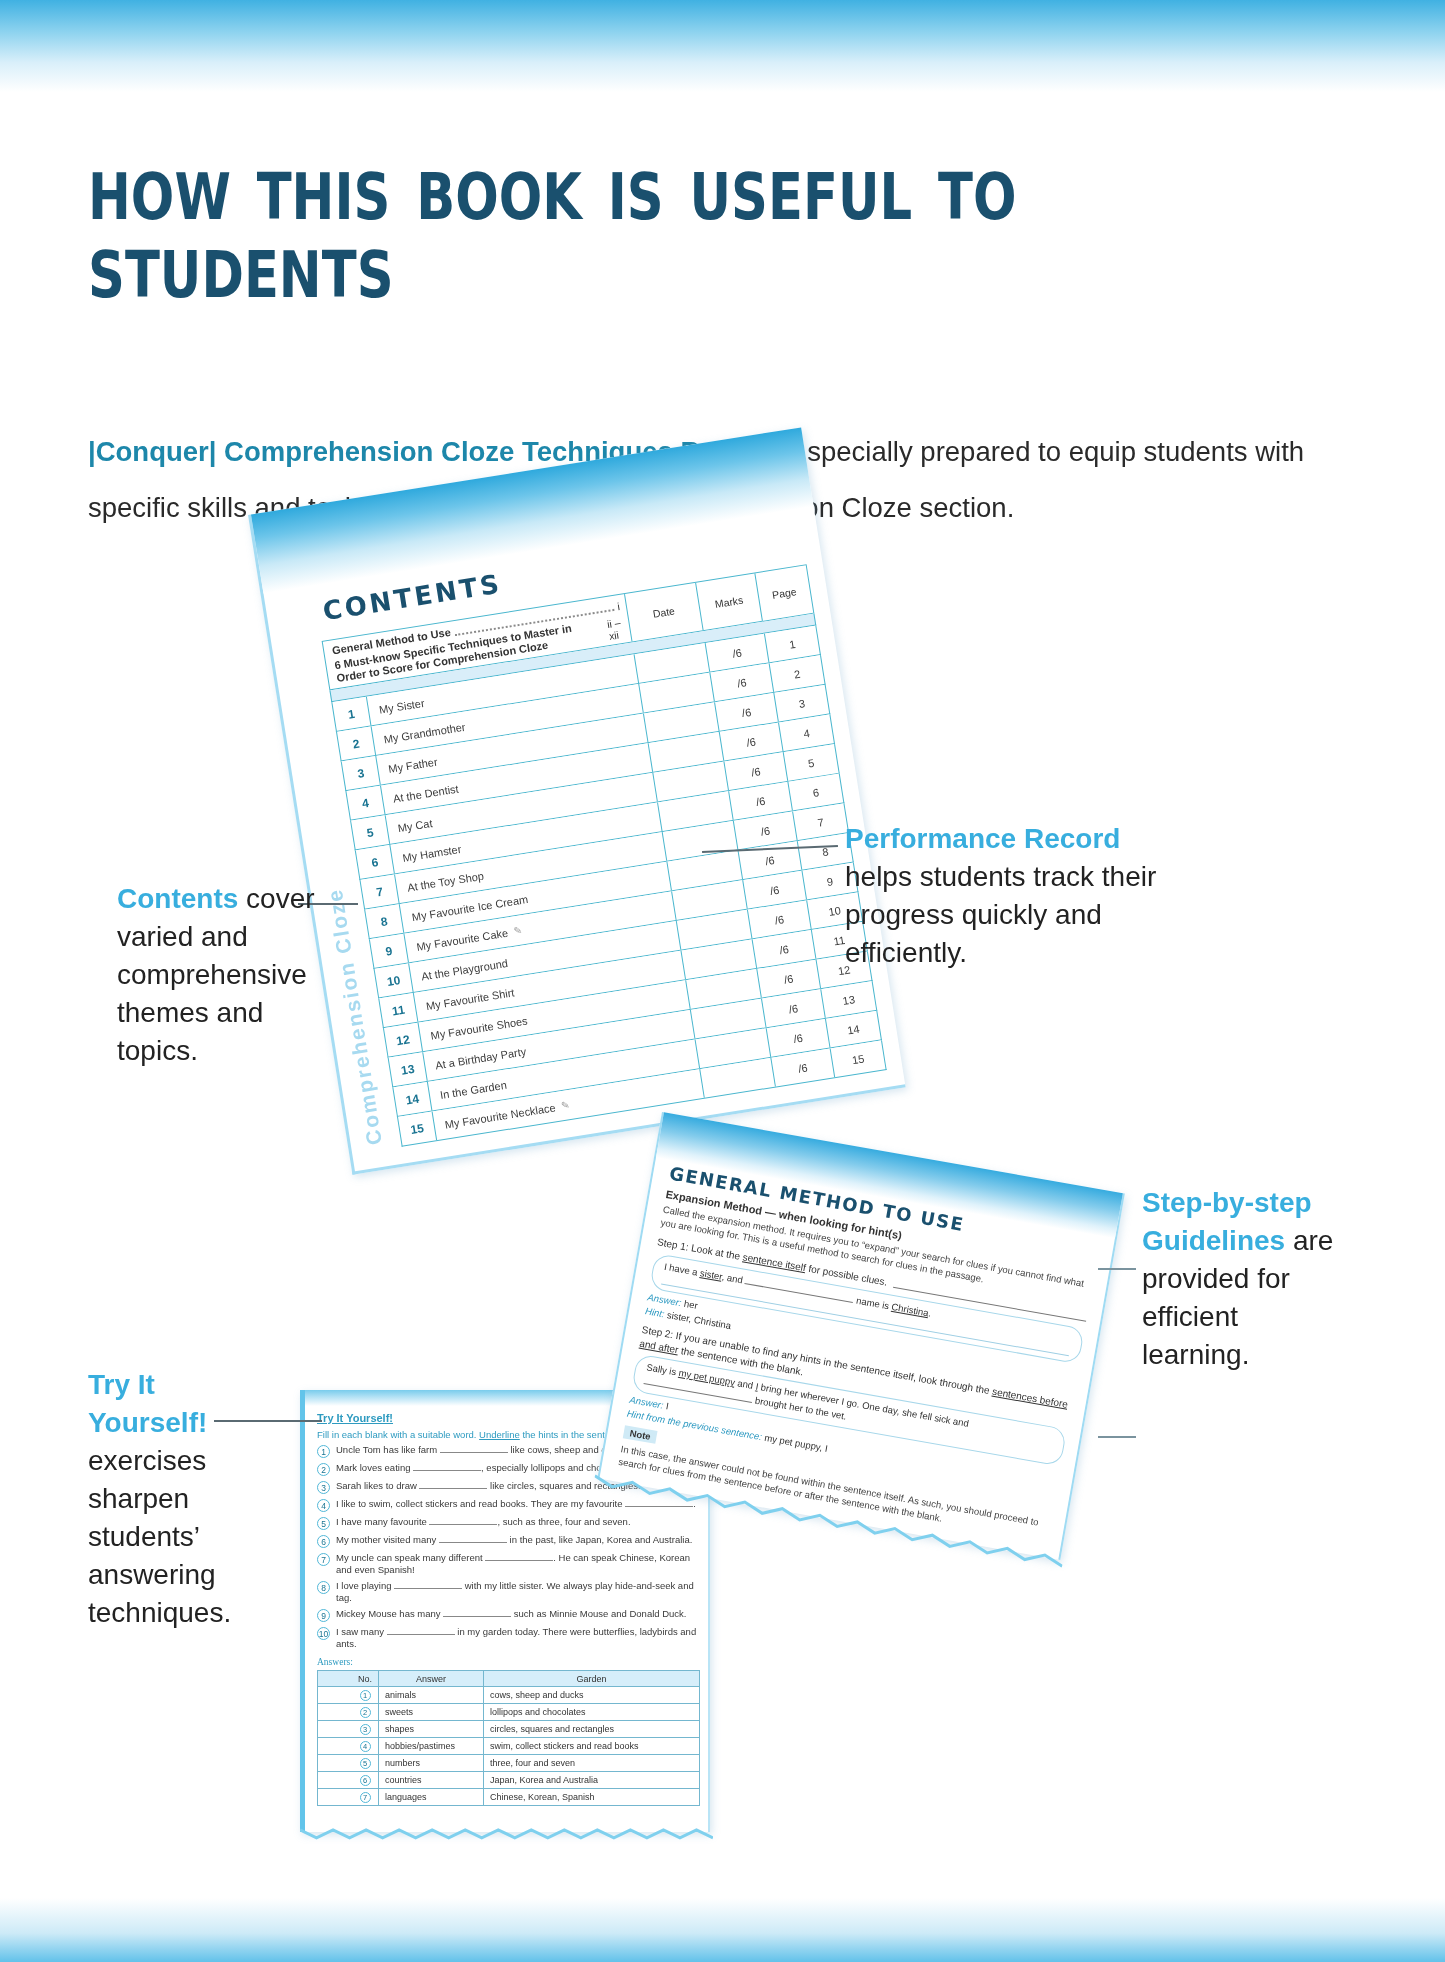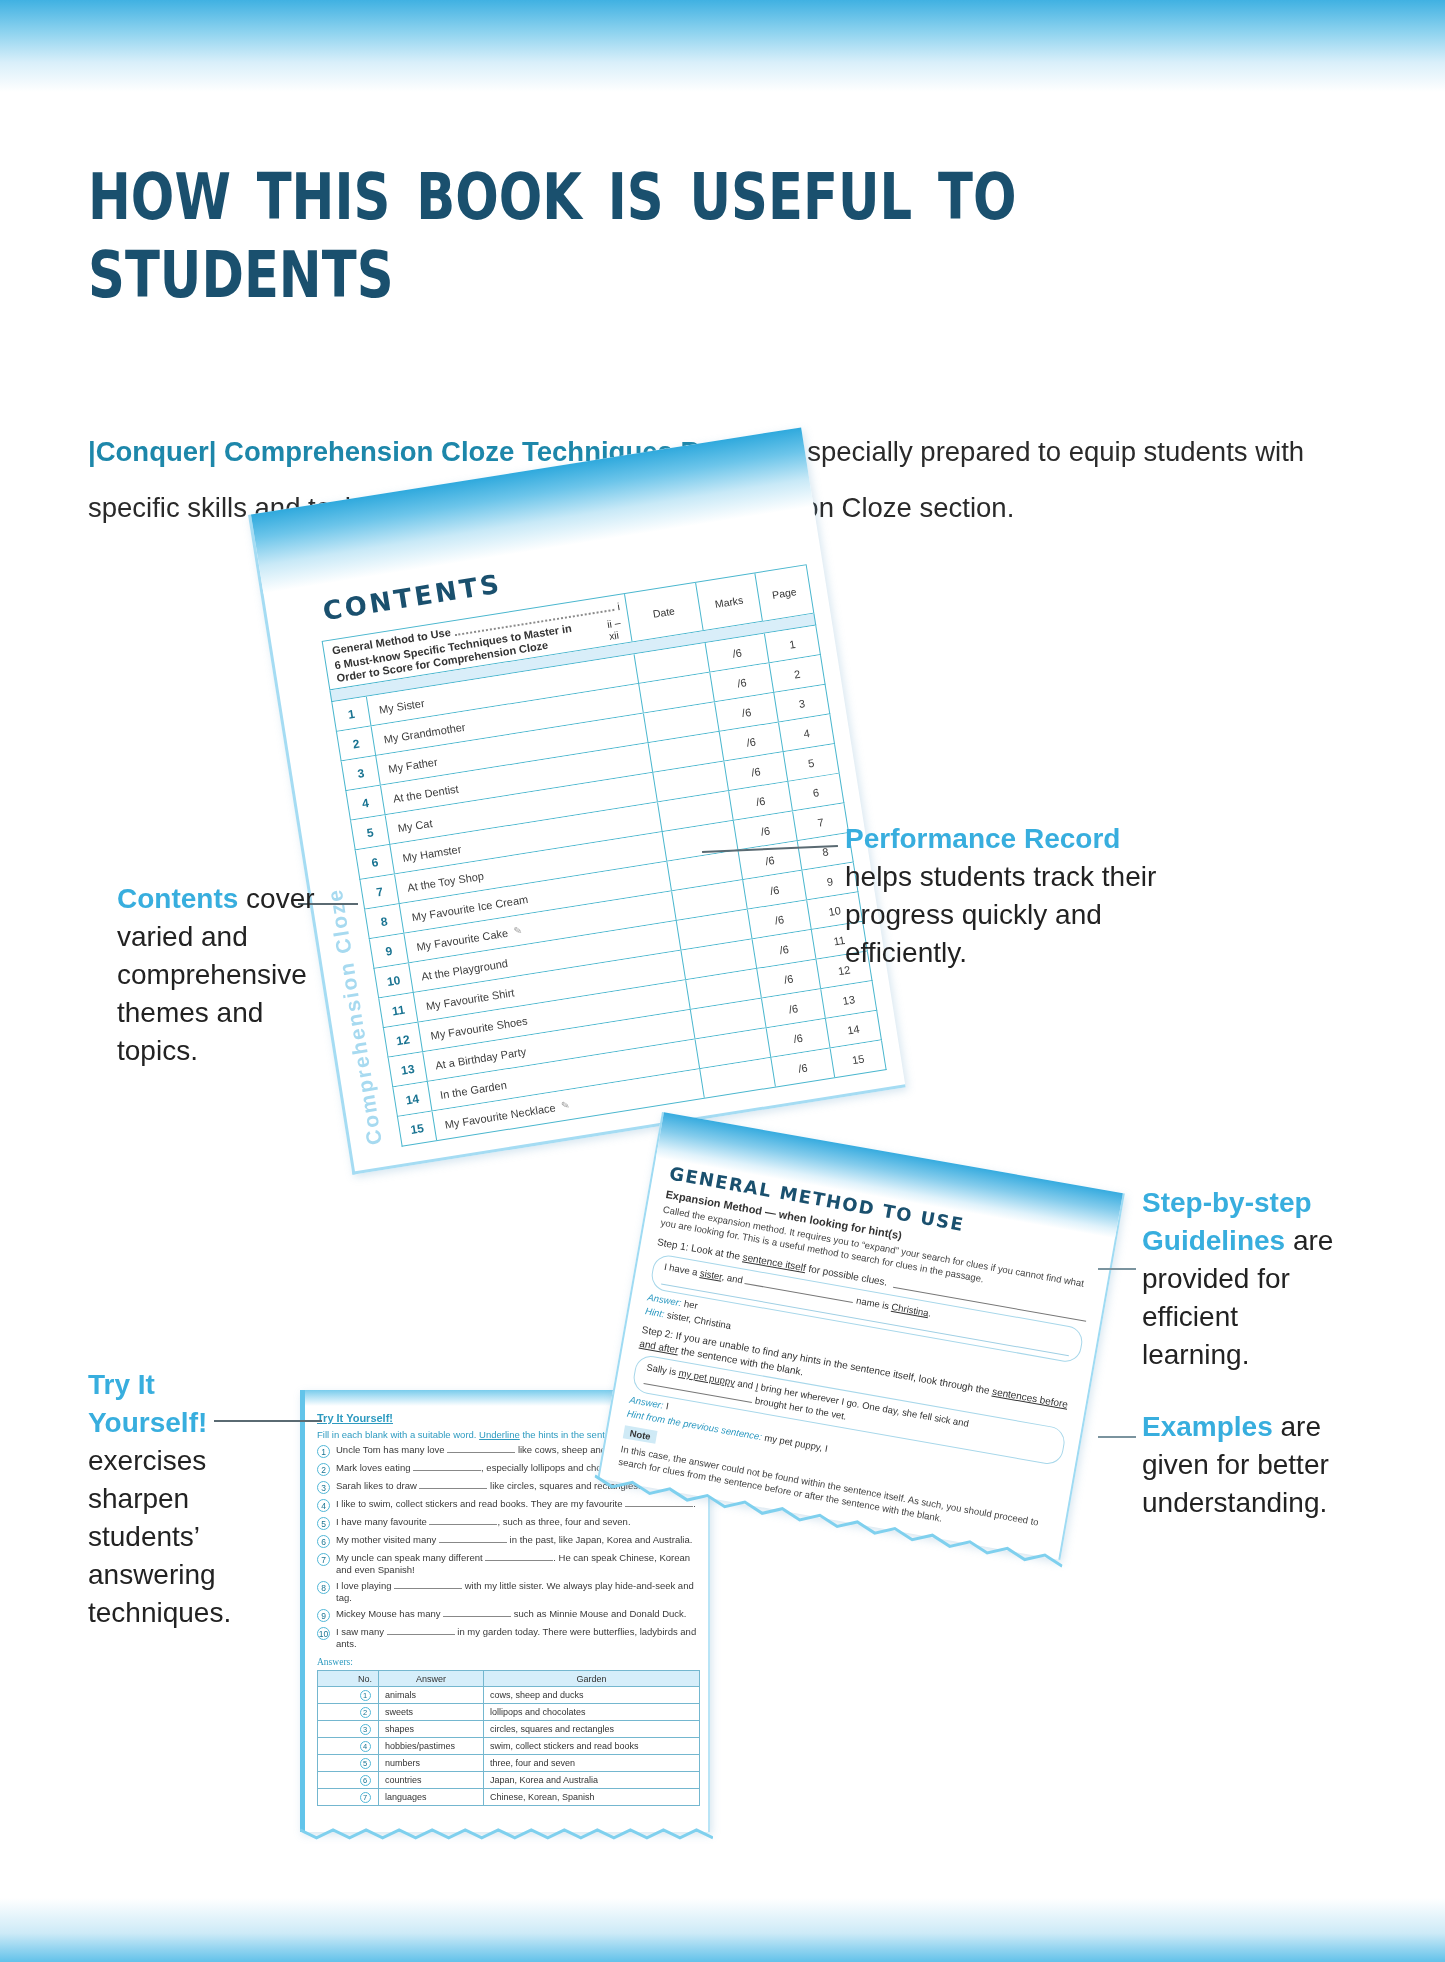--- a/index.html
+++ b/index.html
@@ -362,21 +362,21 @@
   <section class="card tryit-card">
     <div class="card-band"></div>
     <div class="t-inner">
       <div class="t-heading">Try It Yourself!</div>
       <div class="t-instr"><span>Fill in each blank with a suitable word. </span><span class="u">Underline</span><span> the hints in the sentence.</span></div>
 
       <div class="items">
 
           <div class="item">
             <span class="inum">1</span>
-            <span class="itext"><span>Uncle Tom has many love </span><span class="blank-t"></span><span> like cows, sheep and ducks.</span></span>
+            <span class="itext"><span>Uncle Tom has like farm </span><span class="blank-t"></span><span> like cows, sheep and ducks.</span></span>
           </div>
 
           <div class="item">
             <span class="inum">2</span>
             <span class="itext"><span>Mark loves eating </span><span class="blank-t"></span><span>, especially lollipops and chocolates.</span></span>
           </div>
 
           <div class="item">
             <span class="inum">3</span>
             <span class="itext"><span>Sarah likes to draw </span><span class="blank-t"></span><span> like circles, squares and rectangles.</span></span>
@@ -480,23 +480,20 @@
 
   <div class="callout" id="co-contents">
     <span class="kw">Contents</span><span> cover varied and comprehensive themes and topics.</span>
   </div>
   <div class="callout" id="co-performance">
     <span class="kw">Performance Record</span><span> helps students track their progress quickly and efficiently.</span>
   </div>
   <div class="callout" id="co-guidelines">
     <span class="kw">Step-by-step Guidelines</span><span> are provided for efficient learning.</span>
   </div>
-  <div class="callout" id="co-examples">
-    <span class="kw">Examples</span><span> are given for better understanding.</span>
-  </div>
   <div class="callout" id="co-tryit">
     <span class="kw">Try It Yourself!</span><span> exercises sharpen students’ answering techniques.</span>
   </div>
 
   <div class="connector" id="ln-contents"></div>
   <div class="connector" id="ln-performance"></div>
   <div class="connector" id="ln-guidelines"></div>
   <div class="connector" id="ln-examples"></div>
   <div class="connector" id="ln-tryit"></div>
 </div>

